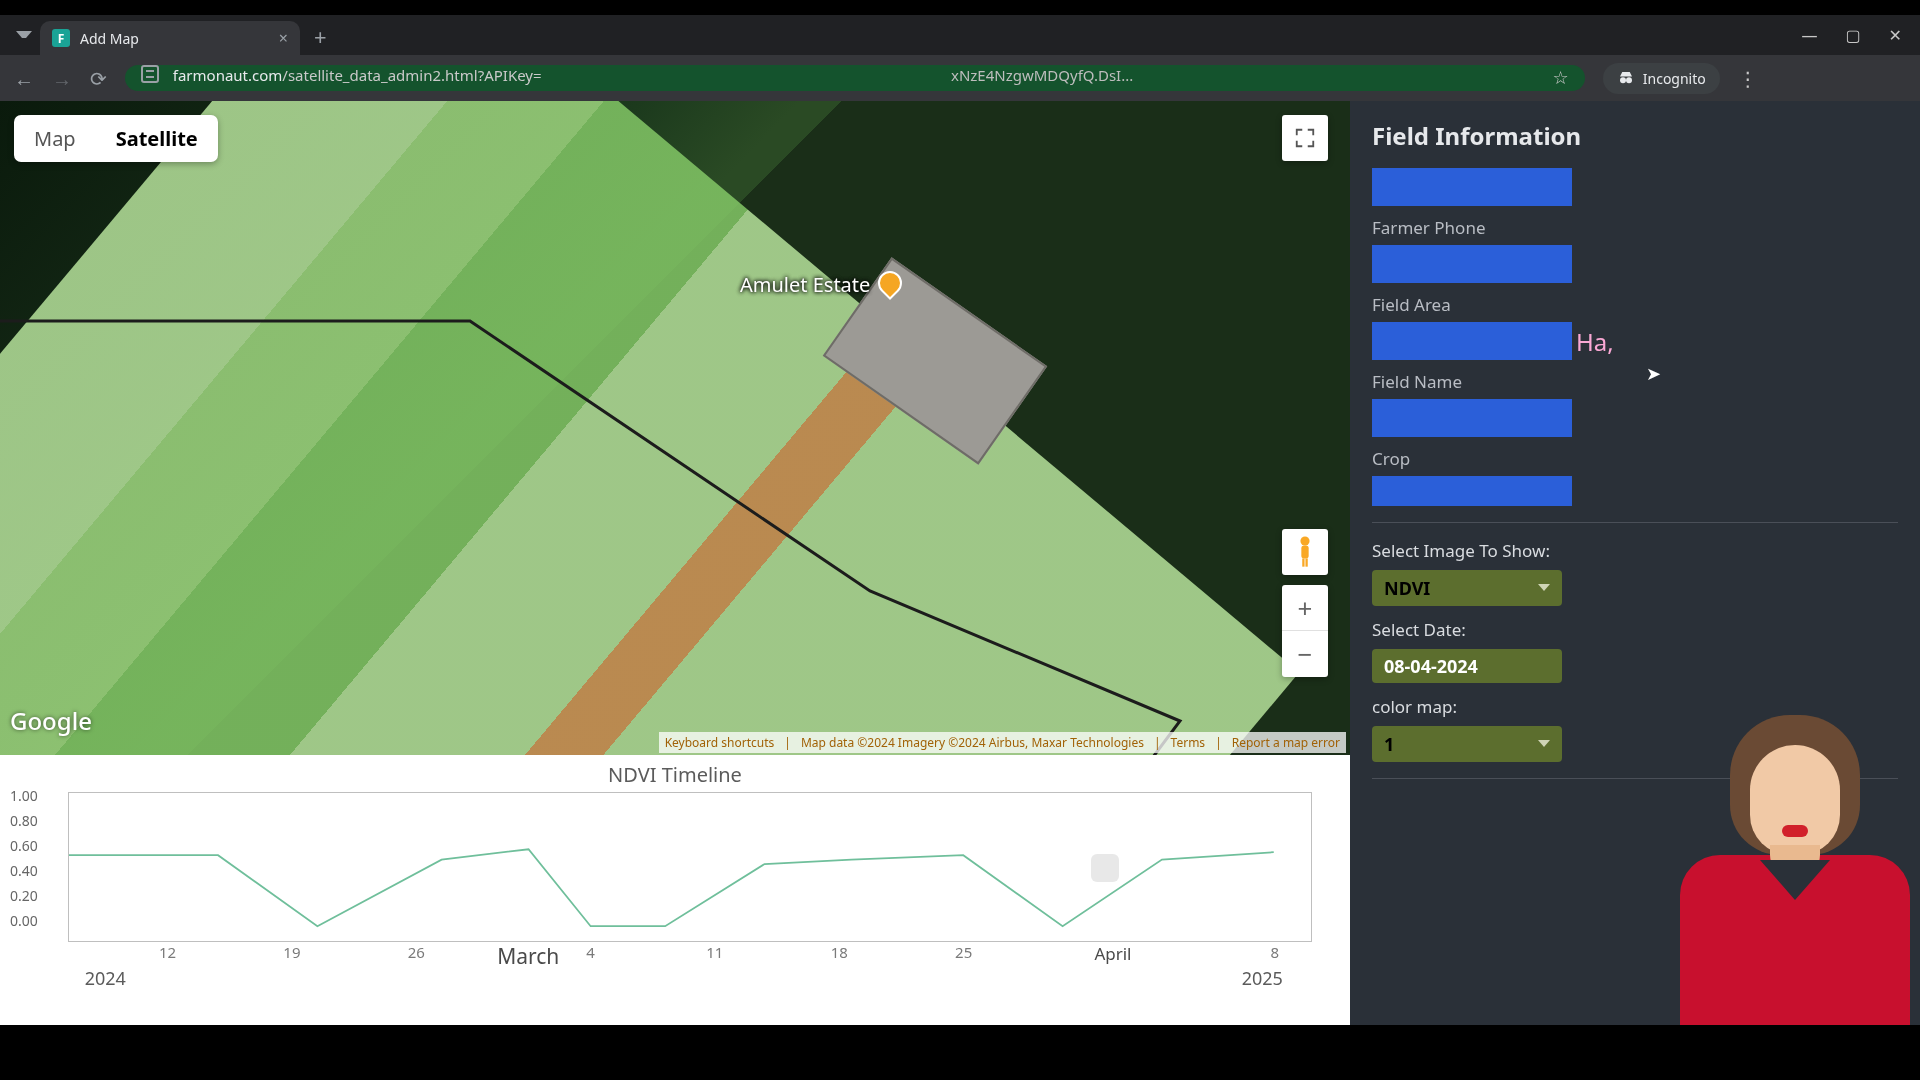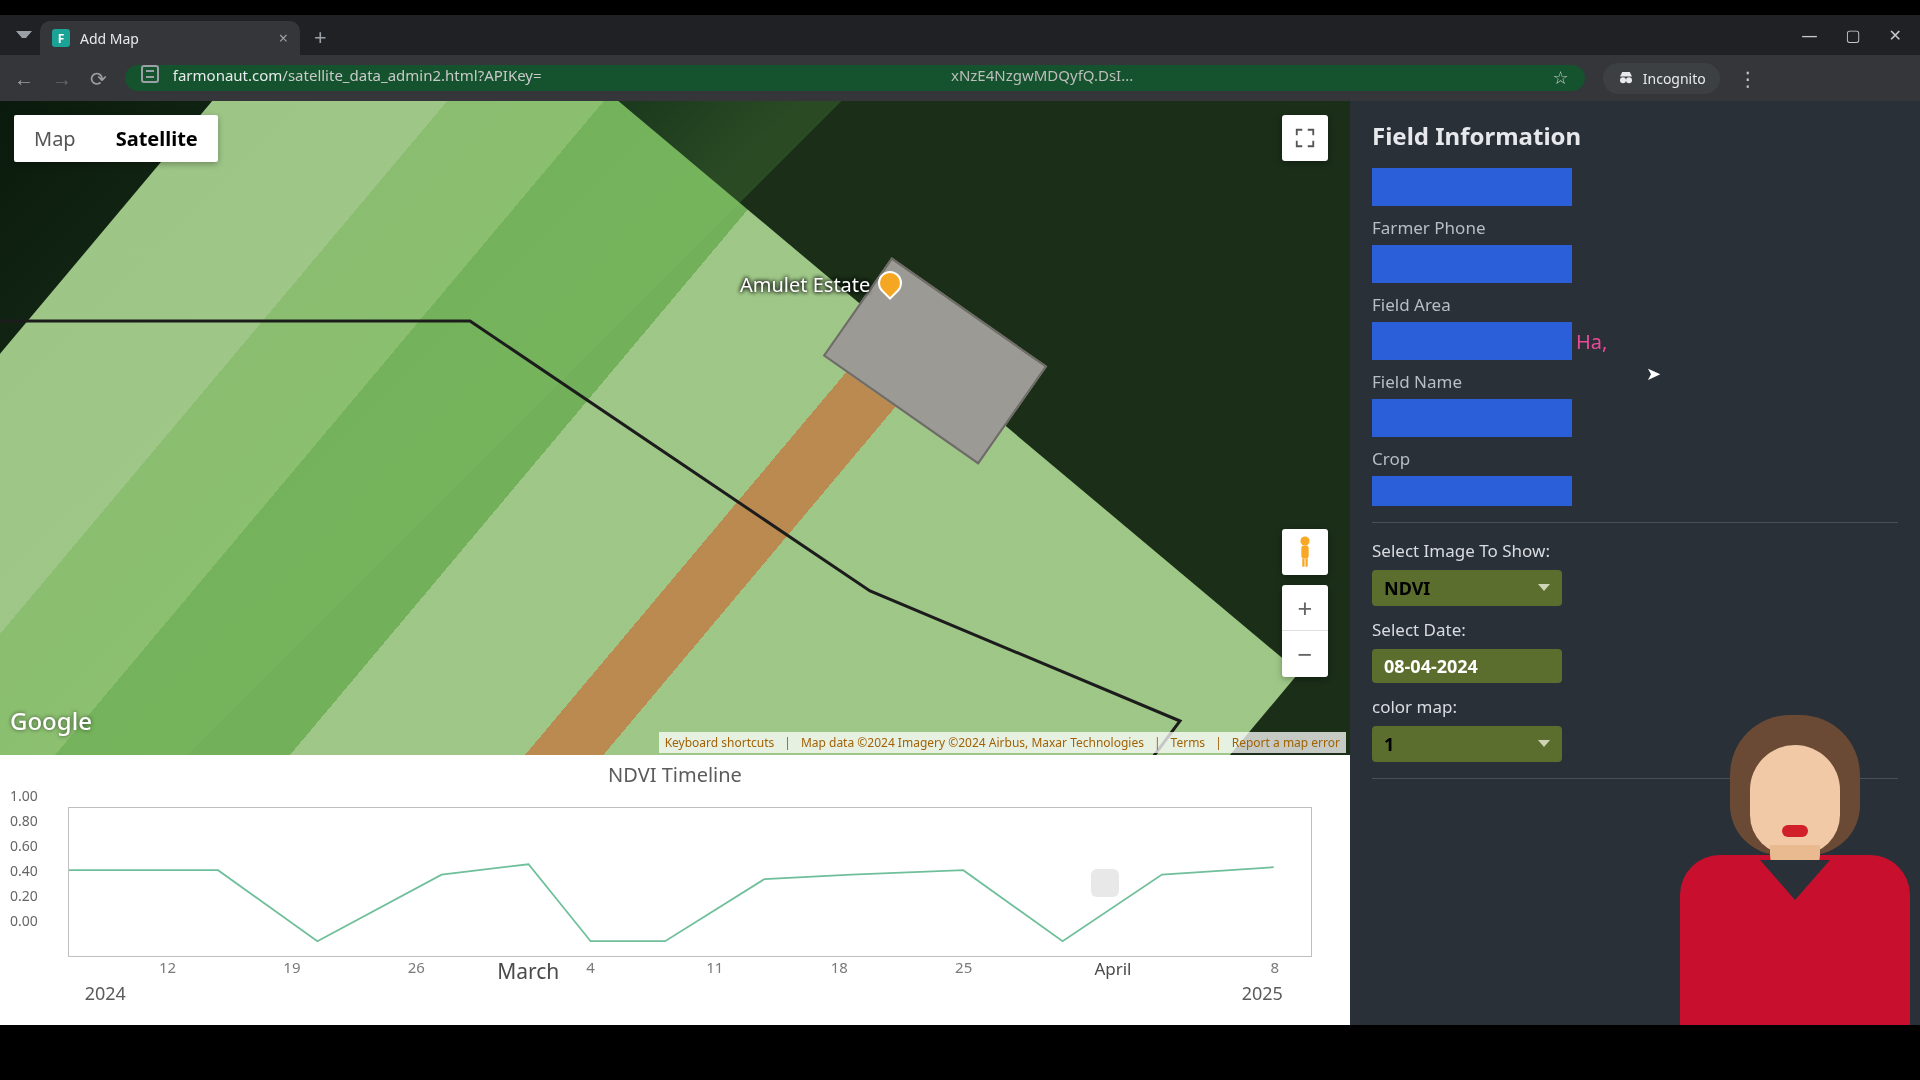--- a/index.html
+++ b/index.html
@@ -41,56 +41,56 @@
 .overlay-strip{position:absolute;left:380px;top:-200px;width:1200px;height:1200px;transform:rotate(40deg);transform-origin:top left;
   background:linear-gradient(90deg,
     #b6e29b 0 15%,#9fd77f 15% 25%,#83c766 25% 40%,#b6e29b 40% 55%,#d69a5a 55% 60%,#b6e29b 60% 100%);
   opacity:.85}
 .field-border{position:absolute;left:0;top:0;width:100%;height:100%}
 .building{position:absolute;left:840px;top:200px;width:190px;height:120px;background:#9c9a95;transform:rotate(35deg);border:2px solid #6e6c67}
 .map-label-wrap{position:absolute;left:740px;top:170px;display:flex;gap:8px}
 .map-label{color:#fff;font-size:20px;text-shadow:0 0 4px #000,0 0 4px #000}
 .pin{width:24px;height:24px;border-radius:50% 50% 50% 0;transform:rotate(-45deg);background:#f5a623;border:2px solid #fff}
 
-.maptype{position:absolute;left:14px;top:14px;display:flex;background:#fff;border-radius:2px;overflow:hidden;box-shadow:0 2px 6px rgba(0,0,0,.3)}
+.maptype{position:absolute;left:14px;top:14px;display:flex;background:#fff;border-radius:7px;overflow:hidden;box-shadow:0 2px 6px rgba(0,0,0,.3)}
 .maptype div{padding:10px 20px;font-size:20px;color:#555;cursor:pointer}
 .maptype .active{font-weight:700;color:#000}
 
 .map-btn{position:absolute;right:22px;background:#fff;border-radius:3px;box-shadow:0 2px 6px rgba(0,0,0,.3);width:46px;display:flex;flex-direction:column;align-items:center;justify-content:center}
 .fullscreen{top:14px;height:46px;font-size:22px}
 .pegman{top:428px;height:46px}
 .pegman-svg{width:22px;height:34px}
 .zoom{top:484px;height:92px}
 .zoom div{height:46px;width:100%;display:flex;align-items:center;justify-content:center;font-size:26px;color:#666}
 .zoom div:first-child{border-bottom:1px solid #e0e0e0}
 
 .google-logo{position:absolute;left:10px;bottom:18px;color:#fff;font-size:24px;font-weight:500;text-shadow:0 0 4px rgba(0,0,0,.6)}
 .attrib{position:absolute;right:4px;bottom:2px;background:rgba(255,255,255,.75);font-size:12px;color:#a16207;padding:2px 6px;display:flex;gap:10px}
 .attrib span{white-space:nowrap}
 
 
 .chart-pane{height:270px;background:#fff;position:relative;padding:6px 10px 0 10px}
-.chart-title{text-align:center;font-size:20px;color:#5b5b5b;margin-bottom:19px}
+.chart-title{text-align:center;font-size:20px;color:#5b5b5b;margin-bottom:4px}
 .chart-box{position:relative;height:150px;border:1px solid #bfbfbf;margin-left:58px;margin-right:28px}
 .y-ticks{position:absolute;left:10px;top:28px;font-size:14px;color:#666;line-height:25px}
 .y-ticks div{height:25px}
 .x-ticks{position:relative;margin-left:58px;margin-right:28px;height:24px;font-size:15px;color:#7a7a7a}
 .x-ticks span{position:absolute;transform:translateX(-50%)}
 .x-years{position:relative;margin-left:58px;margin-right:28px;height:28px;font-size:18px;color:#5b5b5b}
 .x-years span{position:absolute;transform:translateX(-50%)}
 .chart-watermark{position:absolute;right:80px;bottom:50px;width:140px;height:46px;opacity:.35;display:flex;align-items:center;gap:8px;color:#9a9a9a;font-size:12px}
 .chart-watermark .wm-icon{width:28px;height:28px;border-radius:6px;background:#bcbcbc}
 
 
 .sidebar{flex:1;background:#2a3038;color:#e6e8eb;padding:18px 22px;overflow:hidden;position:relative}
 .sidebar h2{font-size:24px;font-weight:700;margin-bottom:16px}
 .field-label{font-size:17px;color:#b9bdc4;margin-top:10px;margin-bottom:6px}
 .blue-box{background:#2b5fd9;width:200px;height:38px}
 .area-row{display:flex;align-items:center;gap:4px}
-.area-suffix{color:#ec4899;font-size:20px}
+.area-suffix{color:#f9a8d4;font-size:24px}
 .divider{border:none;border-top:1px solid #4a4f58;margin:16px 0}
 .ctrl-label{font-size:17px;color:#d9dce0;margin-top:12px;margin-bottom:8px}
 .select{background:#5c6e2e;color:#000000;width:190px;height:36px;border-radius:4px;display:flex;align-items:center;justify-content:space-between;padding:0 12px;font-size:18px;font-weight:700}
 .select .caret{width:0;height:0;border:6px solid transparent;border-top:7px solid #cfd4b6;margin-top:5px}
 .date-box{background:#5c6e2e;color:#fff;width:190px;height:34px;border-radius:4px;display:flex;align-items:center;padding:0 12px;font-size:18px;font-weight:700}
 
 .cursor{position:absolute;left:296px;top:260px;font-size:18px;color:#fff}
 
 
 .avatar{position:absolute;right:10px;bottom:0;width:240px;height:320px}

